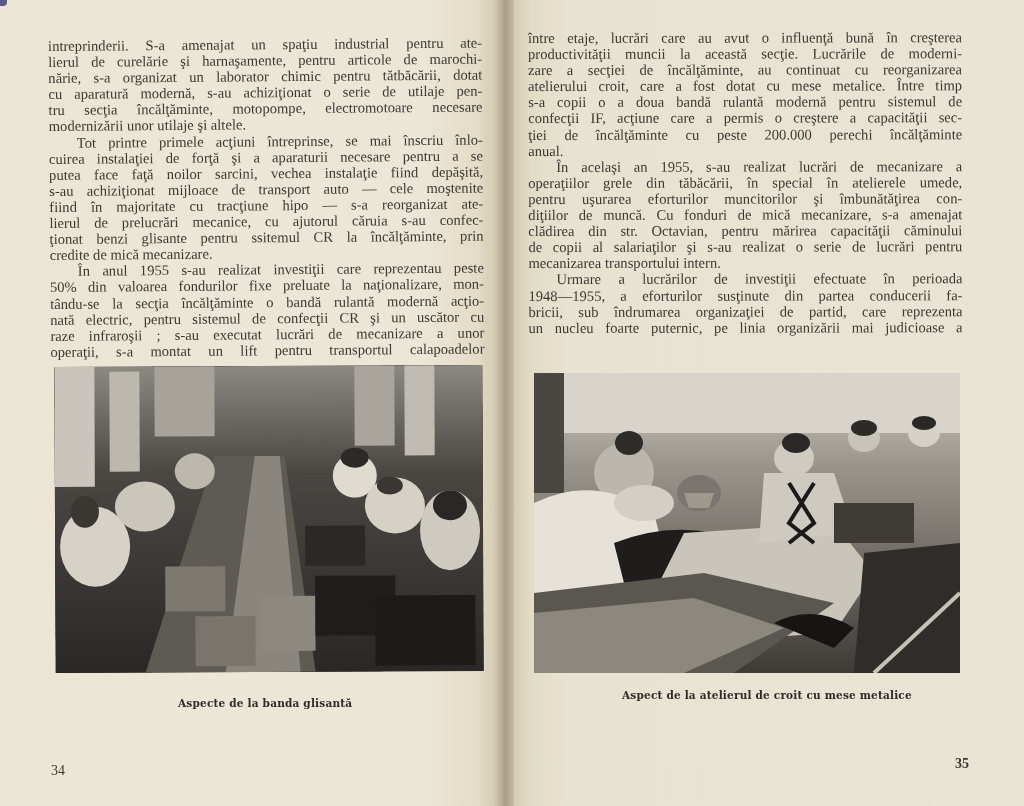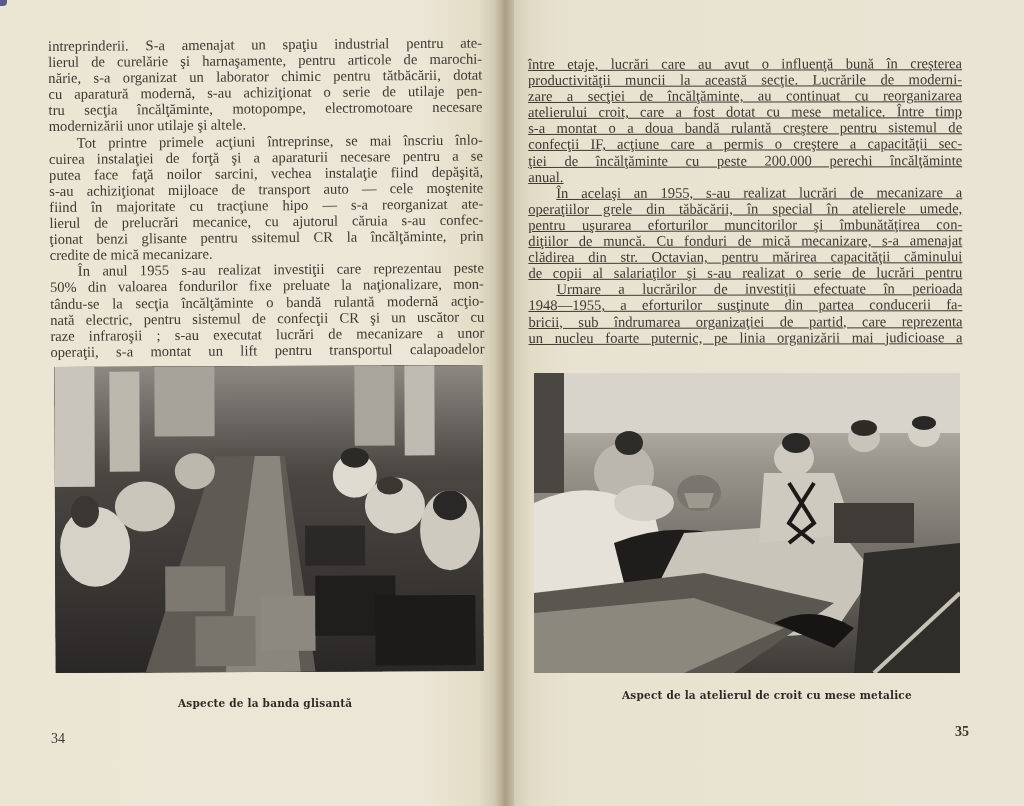--- a/index.html
+++ b/index.html
@@ -29,21 +29,21 @@
     .text-block {
       position: absolute;
       font-family: "Liberation Serif", "DejaVu Serif", serif;
       font-size: 14.6px; line-height: 16.1px; color: #3e3a33;
       text-align: justify;
     }
     .text-block .line { display: block; white-space: nowrap; text-align-last: justify; }
     .text-block .line.last { text-align-last: left; }
     .text-block .line.indent { padding-left: 28px; }
     .left-text { left: 48px; top: 38px; width: 434px; transform: rotate(-0.45deg); transform-origin: 0 0; }
-    .right-text { left: 528px; top: 56px; width: 434px; transform: rotate(-0.1deg); transform-origin: 0 0; text-decoration: underline; }
+    .right-text { left: 528px; top: 30px; width: 434px; transform: rotate(-0.1deg); transform-origin: 0 0; }
 
     .photo {
       position: absolute; overflow: hidden;
       background: #3a3835;
       box-shadow: inset 0 0 0 1px rgba(0,0,0,0.4);
     }
     .photo-left { left: 55px; top: 366px; width: 428px; height: 306px; transform: rotate(-0.25deg); }
     .photo-right { left: 534px; top: 373px; width: 426px; height: 300px; }
     .photo svg { display: block; width: 100%; height: 100%; }
 
@@ -52,21 +52,21 @@
       font-family: "DejaVu Serif", "Liberation Serif", serif;
       font-weight: bold; font-size: 10.5px; color: #2e2b26; letter-spacing: 0.2px;
       white-space: nowrap;
     }
     .caption-left { left: 178px; top: 697px; }
     .caption-right { left: 622px; top: 689px; }
 
     .page-number {
       position: absolute;
       font-family: "Liberation Serif", "DejaVu Serif", serif;
-      font-size: 14px; color: #3b3832;
+      font-size: 14px; color: #3b3832; margin-top: 32px;
     }
     .page-number-left { left: 51px; top: 731px; }
     .page-number-right { left: 955px; top: 724px; font-weight: bold; }
   </style>
 </head>
 <body>
 
 <div class="spread">
   <div class="page page-left"></div>
   <div class="page page-right"></div>
@@ -133,30 +133,31 @@
   </div>
 
   <div class="caption caption-left">Aspecte de la banda glisantă</div>
   <div class="page-number page-number-left">34</div>
 
   <div class="text-block right-text">
     <span class="line">între etaje, lucrări care au avut o influenţă bună în creşterea</span>
     <span class="line">productivităţii muncii la această secţie. Lucrările de moderni-</span>
     <span class="line">zare a secţiei de încălţăminte, au continuat cu reorganizarea</span>
     <span class="line">atelierului croit, care a fost dotat cu mese metalice. Între timp</span>
-    <span class="line">s-a montat o a doua bandă rulantă creştere pentru sistemul de</span>
+    <span class="line">s-a copii o a doua bandă rulantă modernă pentru sistemul de</span>
     <span class="line">confecţii IF, acţiune care a permis o creştere a capacităţii sec-</span>
     <span class="line">ţiei de încălţăminte cu peste 200.000 perechi încălţăminte</span>
     <span class="line last">anual.</span>
     <span class="line indent">În acelaşi an 1955, s-au realizat lucrări de mecanizare a</span>
     <span class="line">operaţiilor grele din tăbăcării, în special în atelierele umede,</span>
     <span class="line">pentru uşurarea eforturilor muncitorilor şi îmbunătăţirea con-</span>
     <span class="line">diţiilor de muncă. Cu fonduri de mică mecanizare, s-a amenajat</span>
     <span class="line">clădirea din str. Octavian, pentru mărirea capacităţii căminului</span>
     <span class="line">de copii al salariaţilor şi s-au realizat o serie de lucrări pentru</span>
+    <span class="line last">mecanizarea transportului intern.</span>
     <span class="line indent">Urmare a lucrărilor de investiţii efectuate în perioada</span>
     <span class="line">1948—1955, a eforturilor susţinute din partea conducerii fa-</span>
     <span class="line">bricii, sub îndrumarea organizaţiei de partid, care reprezenta</span>
     <span class="line">un nucleu foarte puternic, pe linia organizării mai judicioase a</span>
   </div>
 
   <div class="photo photo-right">
     <svg viewBox="0 0 426 300" preserveAspectRatio="none">
       <defs>
         <linearGradient id="rg1" x1="0" y1="0" x2="0" y2="1">

